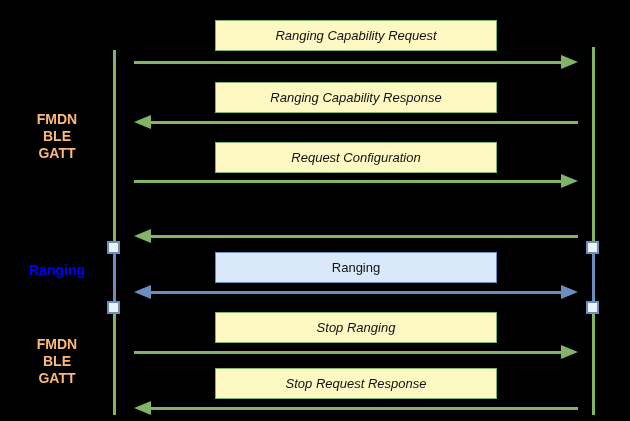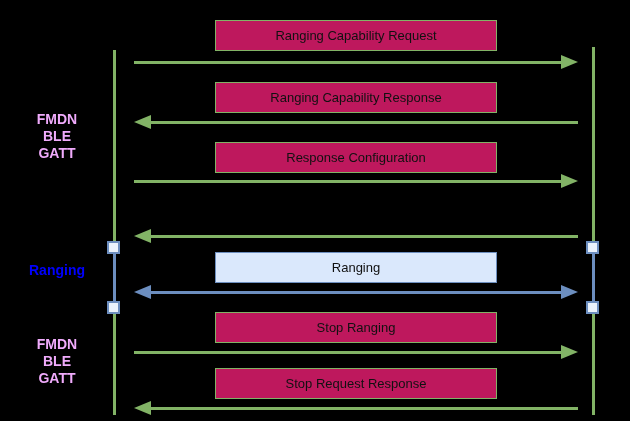--- a/index.html
+++ b/index.html
@@ -23,42 +23,42 @@
   .activation.ar { left:586px; }
   .activation.row1 { top:241px; }
   .activation.row2 { top:301px; }
 
   
   .msg-box {
     position:absolute; left:215px; width:282px; height:31px; box-sizing:border-box;
     display:flex; align-items:center; justify-content:center;
     font-size:13px; color:#111; border:1px solid;
   }
-  .msg-box.green { background:#be185d; border-color:#82b366; }
+  .msg-box.green { background:#fef9c3; border-color:#82b366;font-style:italic; }
   .msg-box.blue  { background:#dae8fc; border-color:#6c8ebf; }
 
   
   .arrow { position:absolute; left:134px; width:444px; height:15px; }
   .arrow.green { color:#82b366; }
   .arrow.blue  { color:#6c8ebf; }
   .arrow .shaft { position:absolute; top:6px; left:0; right:0; height:3px; background:currentColor; }
   .arrow.dir-right .shaft { right:15px; }
   .arrow.dir-left  .shaft { left:15px; }
   .arrow.dir-both  .shaft { left:15px; right:15px; }
   .head { position:absolute; top:0; width:0; height:0;
           border-top:7.5px solid transparent; border-bottom:7.5px solid transparent; }
   .head.hr { right:0; border-left:17px solid currentColor; }
   .head.hl { left:0;  border-right:17px solid currentColor; }
 
   
   .phase-label {
     position:absolute; left:7px; width:100px; text-align:center;
     font-weight:bold; font-size:14px; line-height:17px; white-space:pre-line;
   }
-  .phase-label.green { color:#f0abfc; }
+  .phase-label.green { color:#fdba74; }
   .phase-label.blue  { color:#0000ff; }
 </style>
 </head>
 <body>
 
 <div class="stage">
 
   <div class="lifeline lifeline-left"></div>
   <div class="lifeline lifeline-right"></div>
   <div class="blue-segment on-left"></div>
@@ -81,21 +81,21 @@
     <div class="shaft"></div>
     <div class="head hr"></div>
   </div>
 
   <div class="msg-box green" style="top:82px">Ranging Capability Response</div>
   <div class="arrow green dir-left" style="top:114.5px">
     <div class="shaft"></div>
     <div class="head hl"></div>
   </div>
 
-  <div class="msg-box green" style="top:142px">Response Configuration</div>
+  <div class="msg-box green" style="top:142px">Request Configuration</div>
   <div class="arrow green dir-right" style="top:173.5px">
     <div class="shaft"></div>
     <div class="head hr"></div>
   </div>
 
   <div class="arrow green dir-left" style="top:228.5px">
     <div class="shaft"></div>
     <div class="head hl"></div>
   </div>
 

